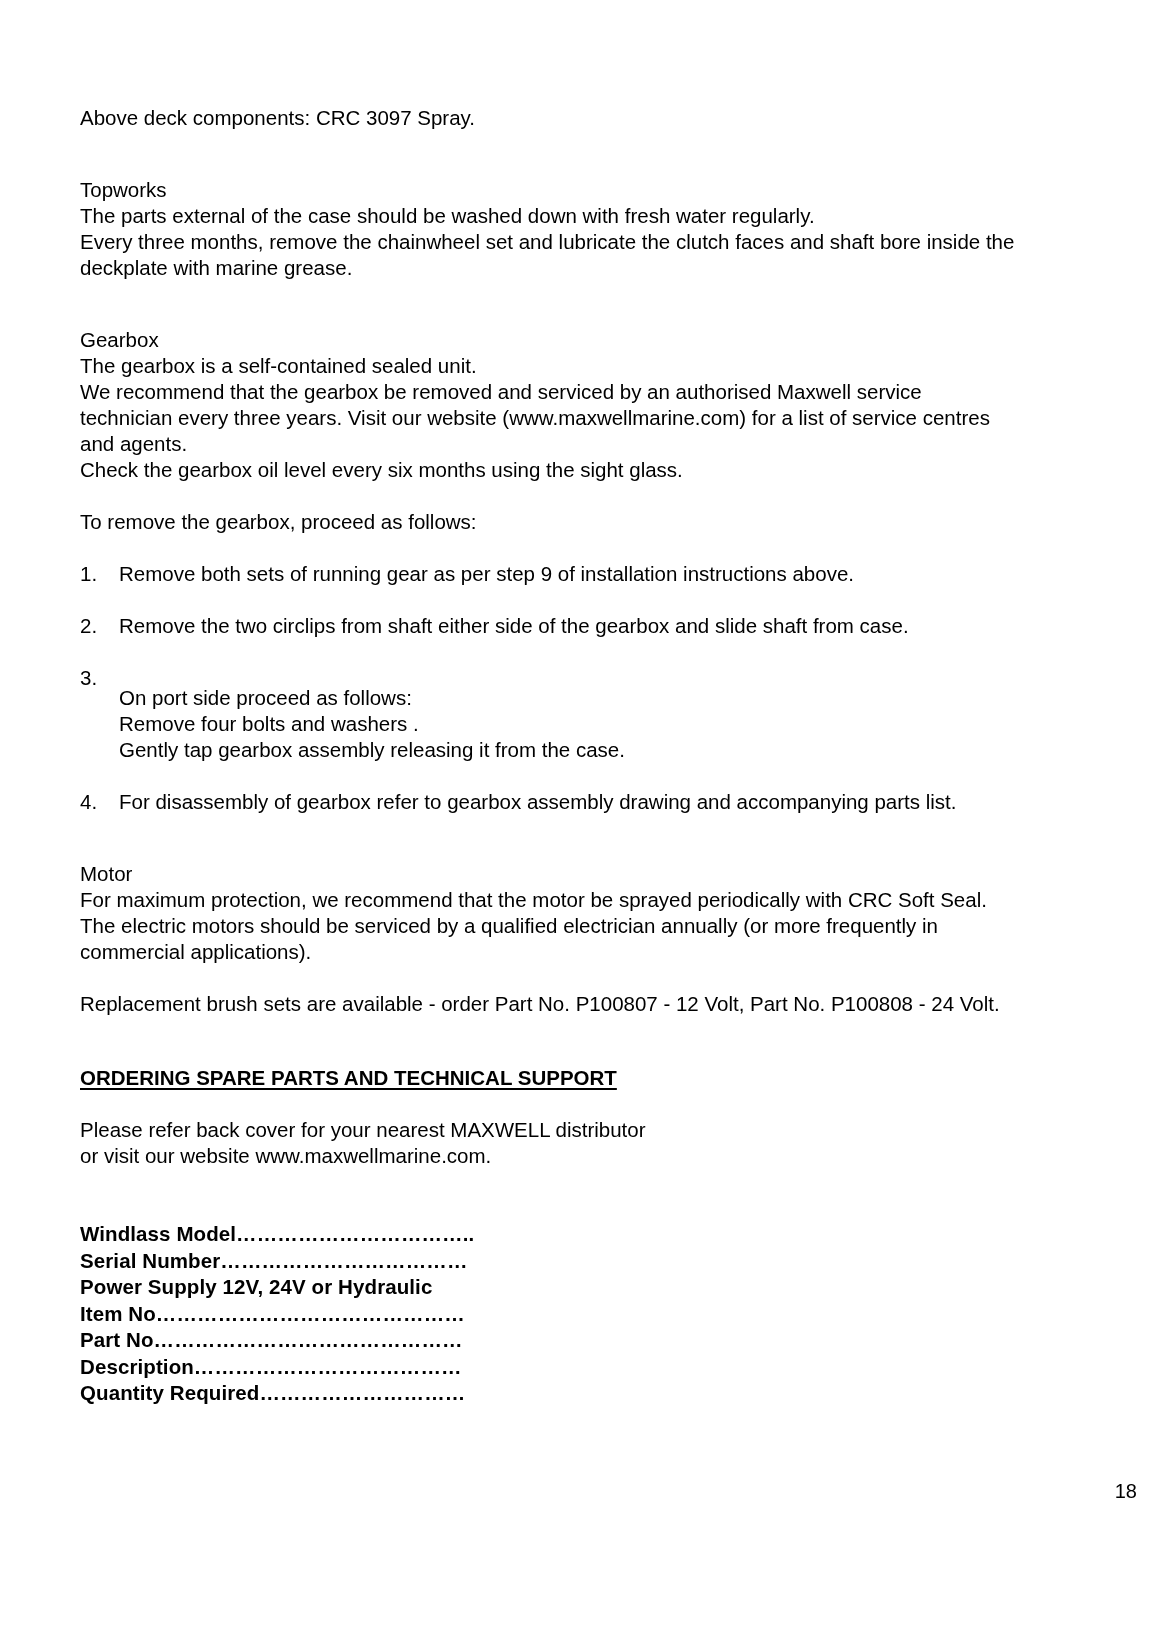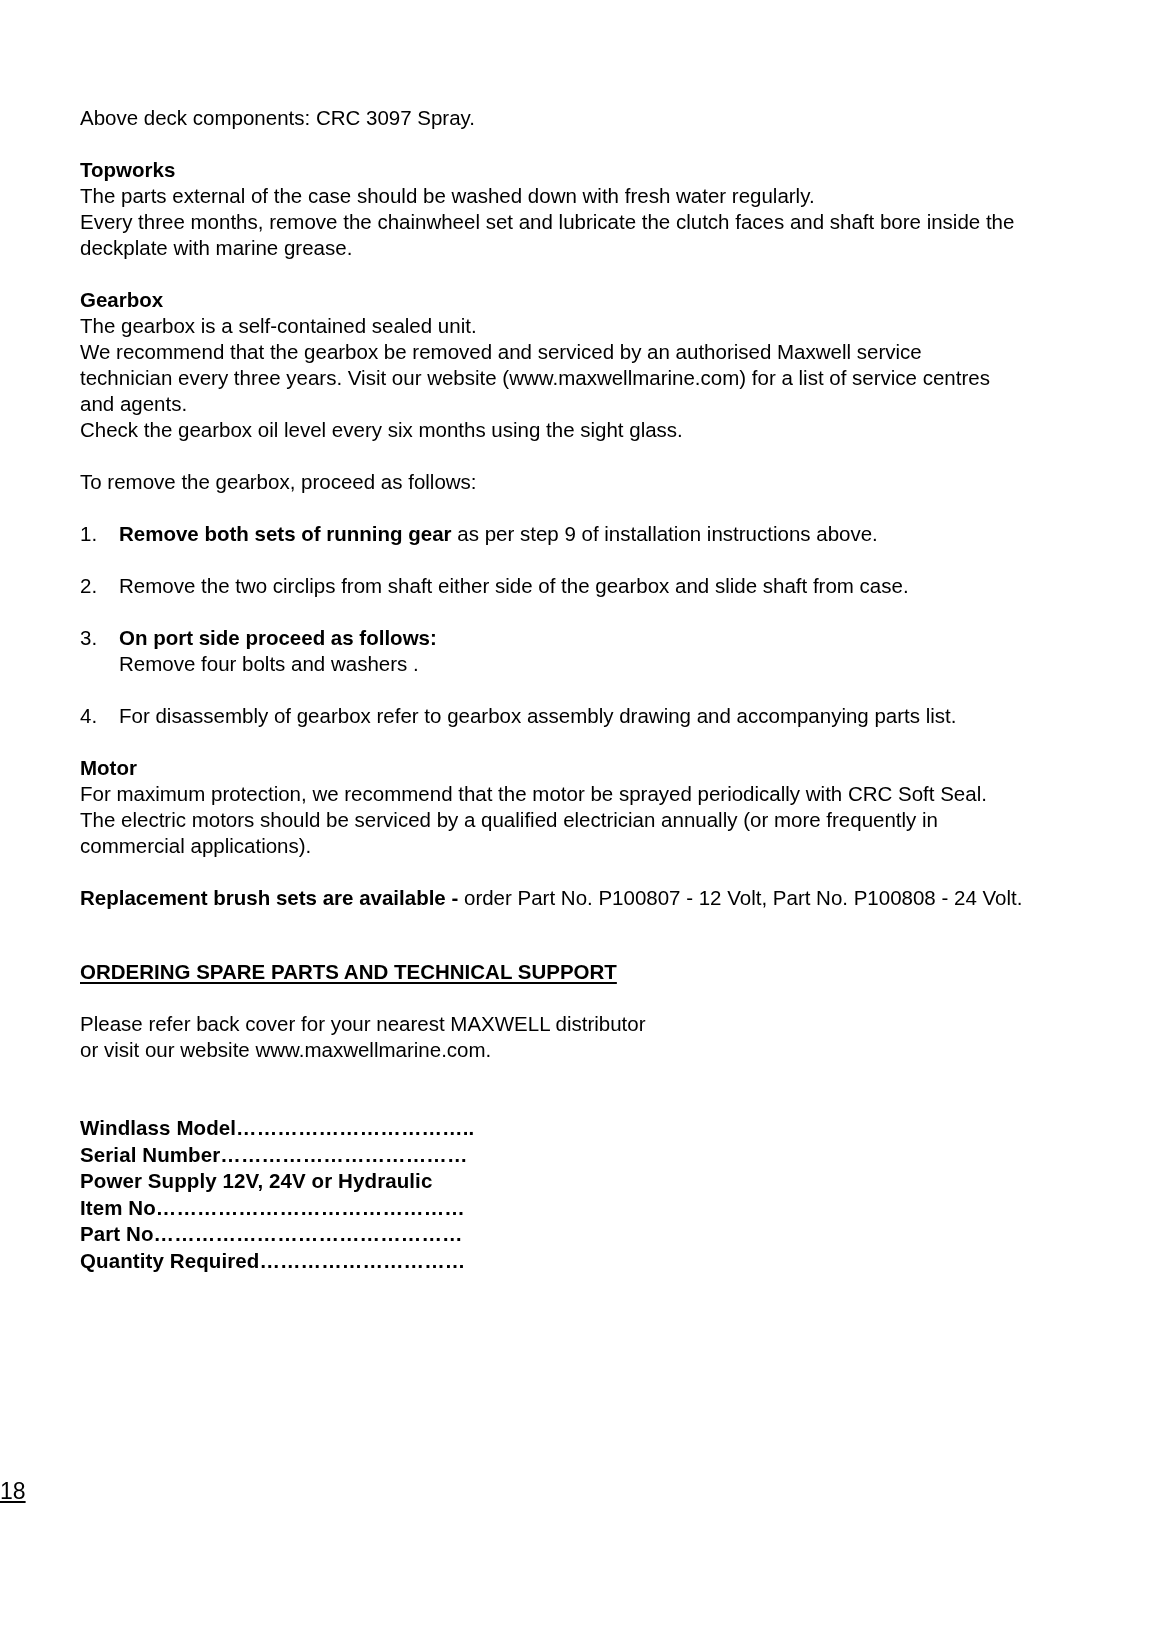--- a/index.html
+++ b/index.html
@@ -3,29 +3,29 @@
 <meta charset="utf-8">
 <style>
   html, body { margin: 0; padding: 0; background: #ffffff; }
   body {
     width: 1157px; height: 1637px; position: relative; overflow: hidden;
     font-family: "Liberation Sans", sans-serif; color: #000000;
     font-size: 20.5px; line-height: 26px;
   }
   .page { position: absolute; left: 80px; top: 105px; width: 1000px; }
   p { margin: 0; }
-  .b { font-weight: bold; }
+  .b { font-weight: normal; margin-top: 20px; }
   .gap { height: 26px; }
   .gap-s { height: 26px; }
   .item { display: flex; }
   .num { width: 39px; flex: 0 0 39px; }
   .itembody { flex: 1; }
   .heading-u { font-weight: bold; text-decoration: underline; text-underline-offset: 3px; }
   .form-line { font-weight: bold; line-height: 26.5px; white-space: nowrap; letter-spacing: 0.1px; }
-  .pagenum { position: absolute; top: 1478px; left: 0; width: 1137px; text-align: left; font-size: 23px; text-decoration: underline; }
+  .pagenum { position: absolute; top: 1478px; left: 0; width: 1137px; text-align: right; font-size: 20px; }
 </style>
 </head>
 <body>
 
 <div class="page">
 
   <p>Above deck components:  CRC 3097 Spray.</p>
   <div class="gap"></div>
 
   <section>
@@ -54,20 +54,21 @@
       <span class="num">2.</span>
       <span class="itembody">Remove the two circlips from shaft either side of the gearbox and slide shaft from case.</span>
     </div>
     <div class="gap"></div>
 
     <div class="item">
       <span class="num">3.</span>
       <span class="itembody">
         <p class="b">On port side proceed as follows:</p>
         <p>Remove four bolts and washers .</p>
+        <p>Gently tap gearbox assembly releasing it from the case.</p>
       </span>
     </div>
     <div class="gap"></div>
 
     <div class="item">
       <span class="num">4.</span>
       <span class="itembody" style="white-space:nowrap">For disassembly of gearbox refer to gearbox assembly drawing and accompanying parts list.</span>
     </div>
   </section>
   <div class="gap"></div>
@@ -89,18 +90,19 @@
     <p>or visit our website www.maxwellmarine.com.</p>
     <div class="gap"></div>
     <div class="gap"></div>
 
     <div>
       <p class="form-line">Windlass Model……………………………..</p>
       <p class="form-line">Serial Number………………………………</p>
       <p class="form-line">Power Supply 12V, 24V or Hydraulic</p>
       <p class="form-line">Item No………………………………………</p>
       <p class="form-line">Part No………………………………………</p>
+      <p class="form-line">Description…………………………………</p>
       <p class="form-line">Quantity Required…………………………</p>
     </div>
   </section>
 </div>
 
 <div class="pagenum">18</div>
 
 </body></html>

